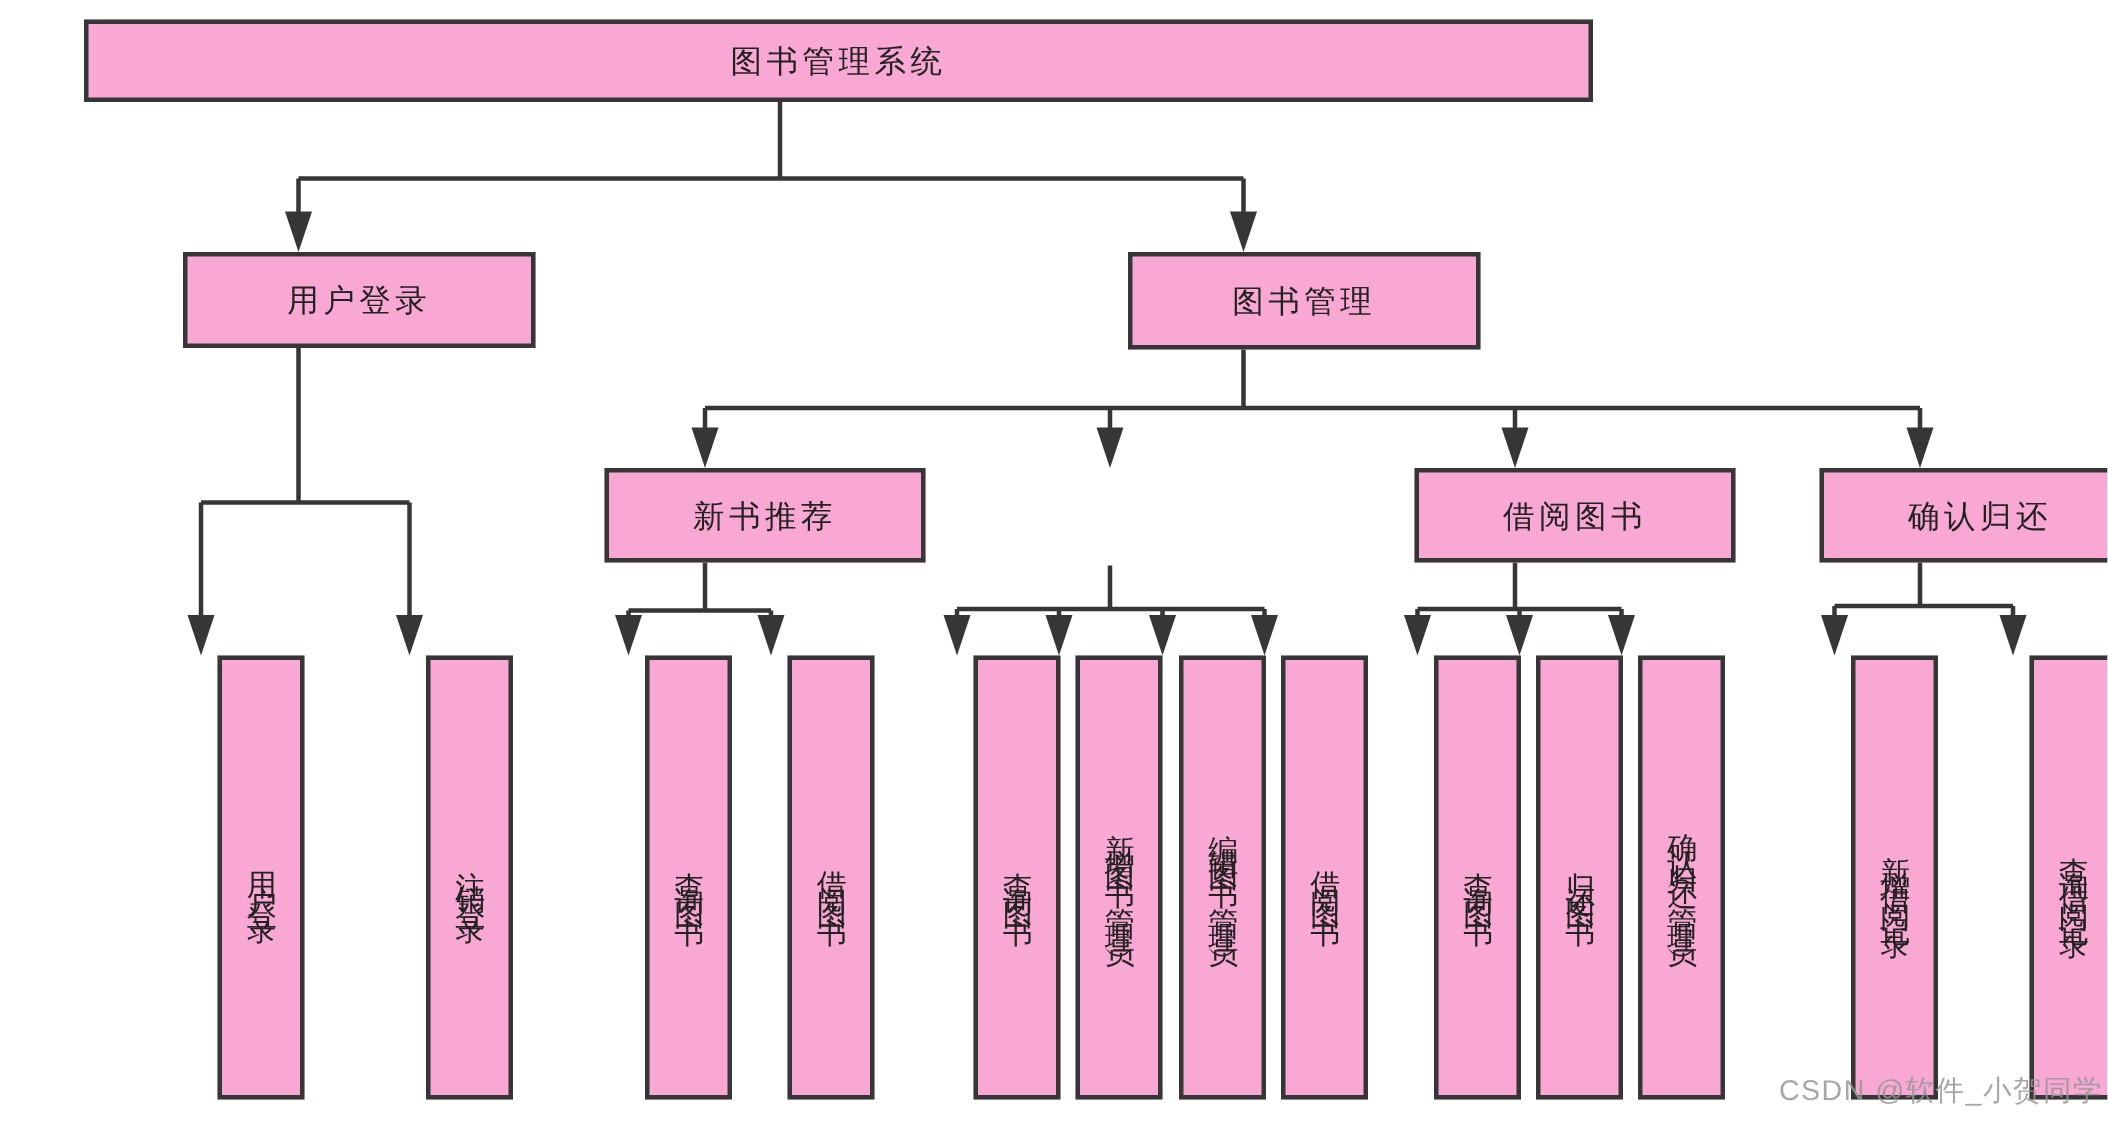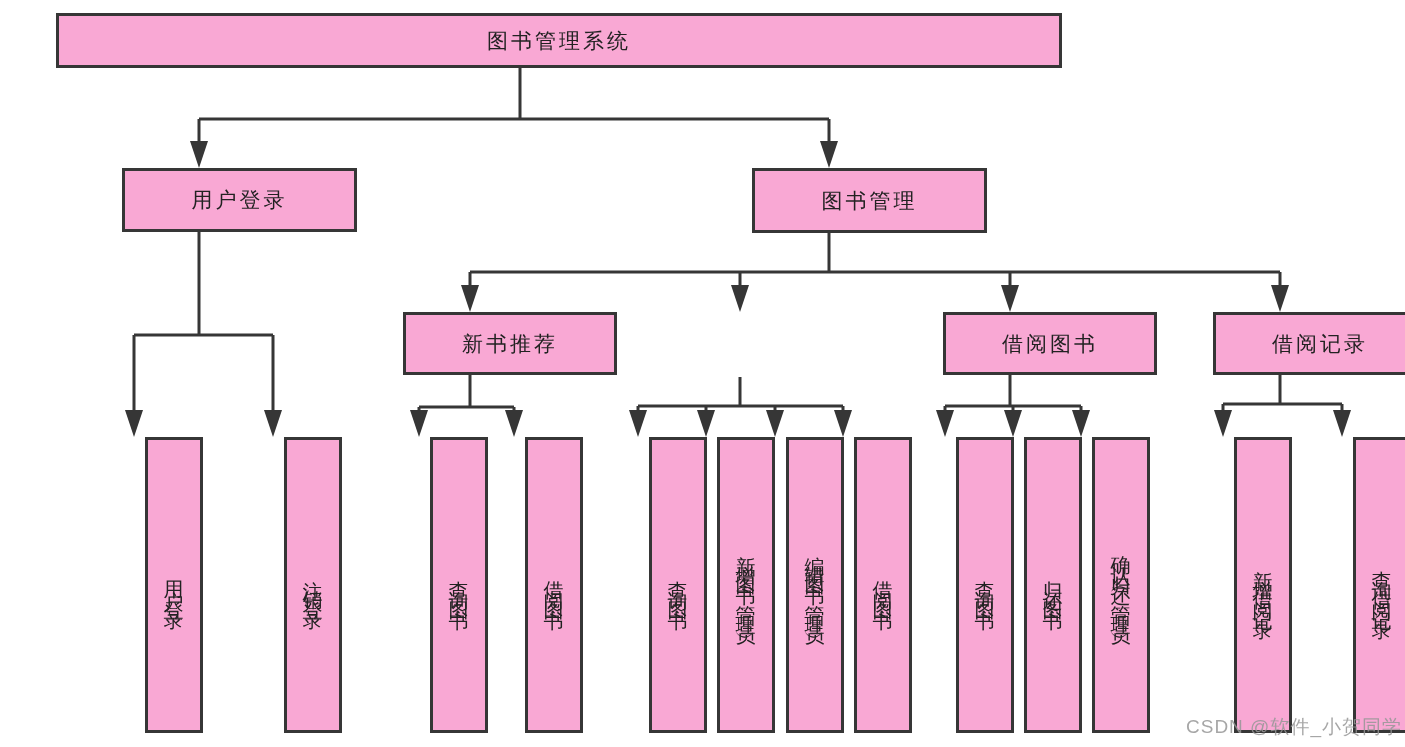--- a/index.html
+++ b/index.html
@@ -113,21 +113,21 @@
     <span class="label">图书管理</span>
   </div>
 
   <div class="box hbox" style="left:363px;top:312px;width:214px;height:63px">
     <span class="label">新书推荐</span>
   </div>
   <div class="box hbox" style="left:903px;top:312px;width:214px;height:63px">
     <span class="label">借阅图书</span>
   </div>
   <div class="box hbox" style="left:1173px;top:312px;width:214px;height:63px">
-    <span class="label">借阅记录</span>
+    <span class="label">确认归还</span>
   </div>
 
   <div class="box vbox" style="left:105px;top:437px;width:58px;height:296px">
     <span class="label">用户登录</span>
   </div>
   <div class="box vbox" style="left:244px;top:437px;width:58px;height:296px">
     <span class="label">注销登录</span>
   </div>
 
   <div class="box vbox" style="left:390px;top:437px;width:58px;height:296px">

